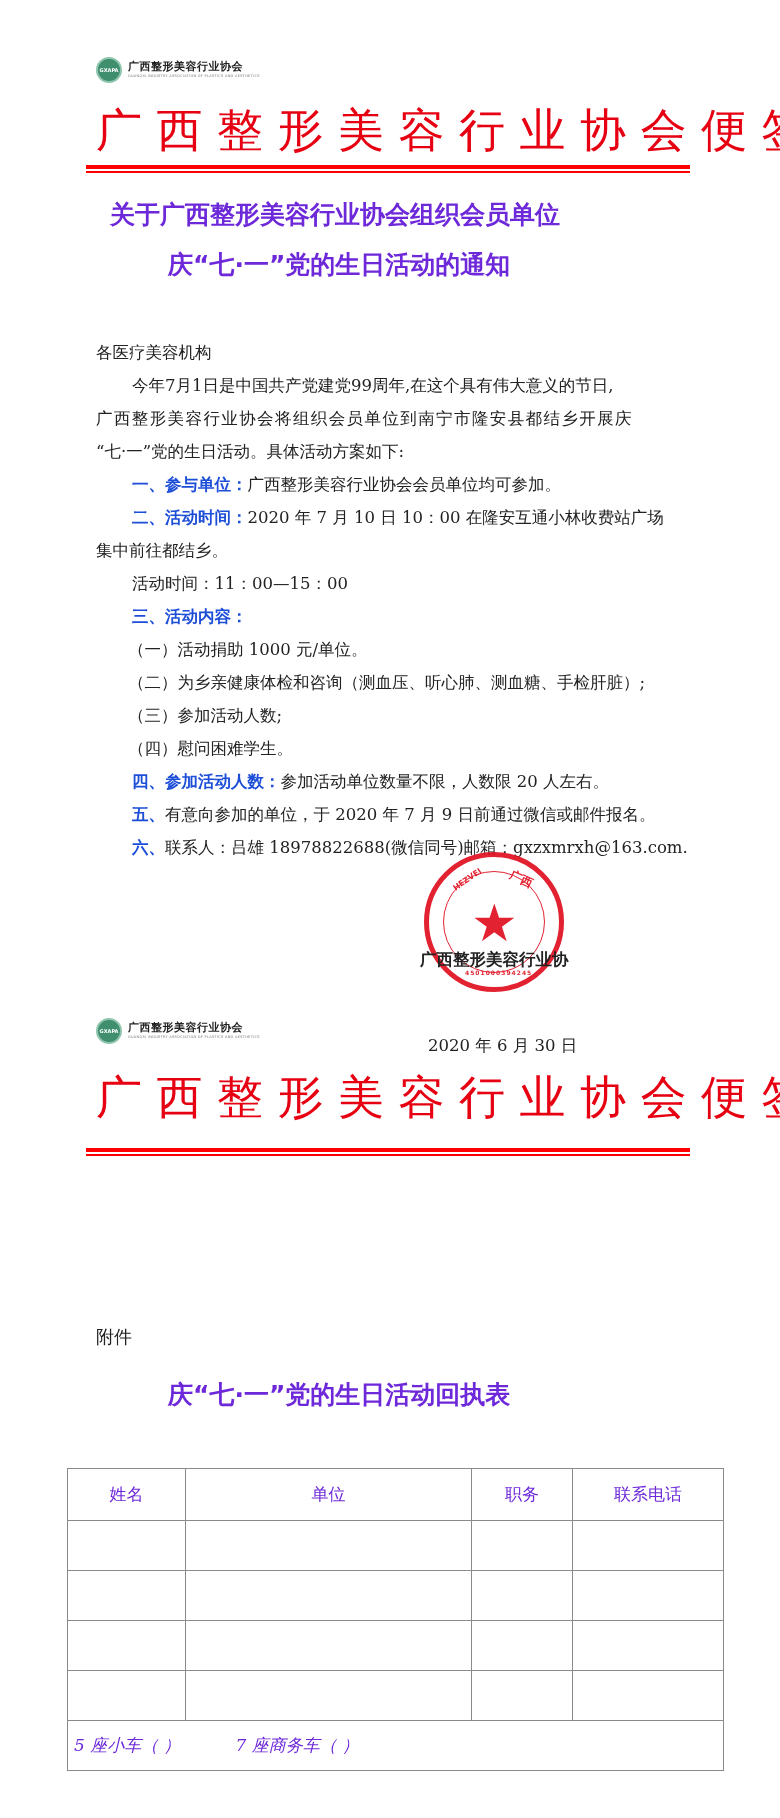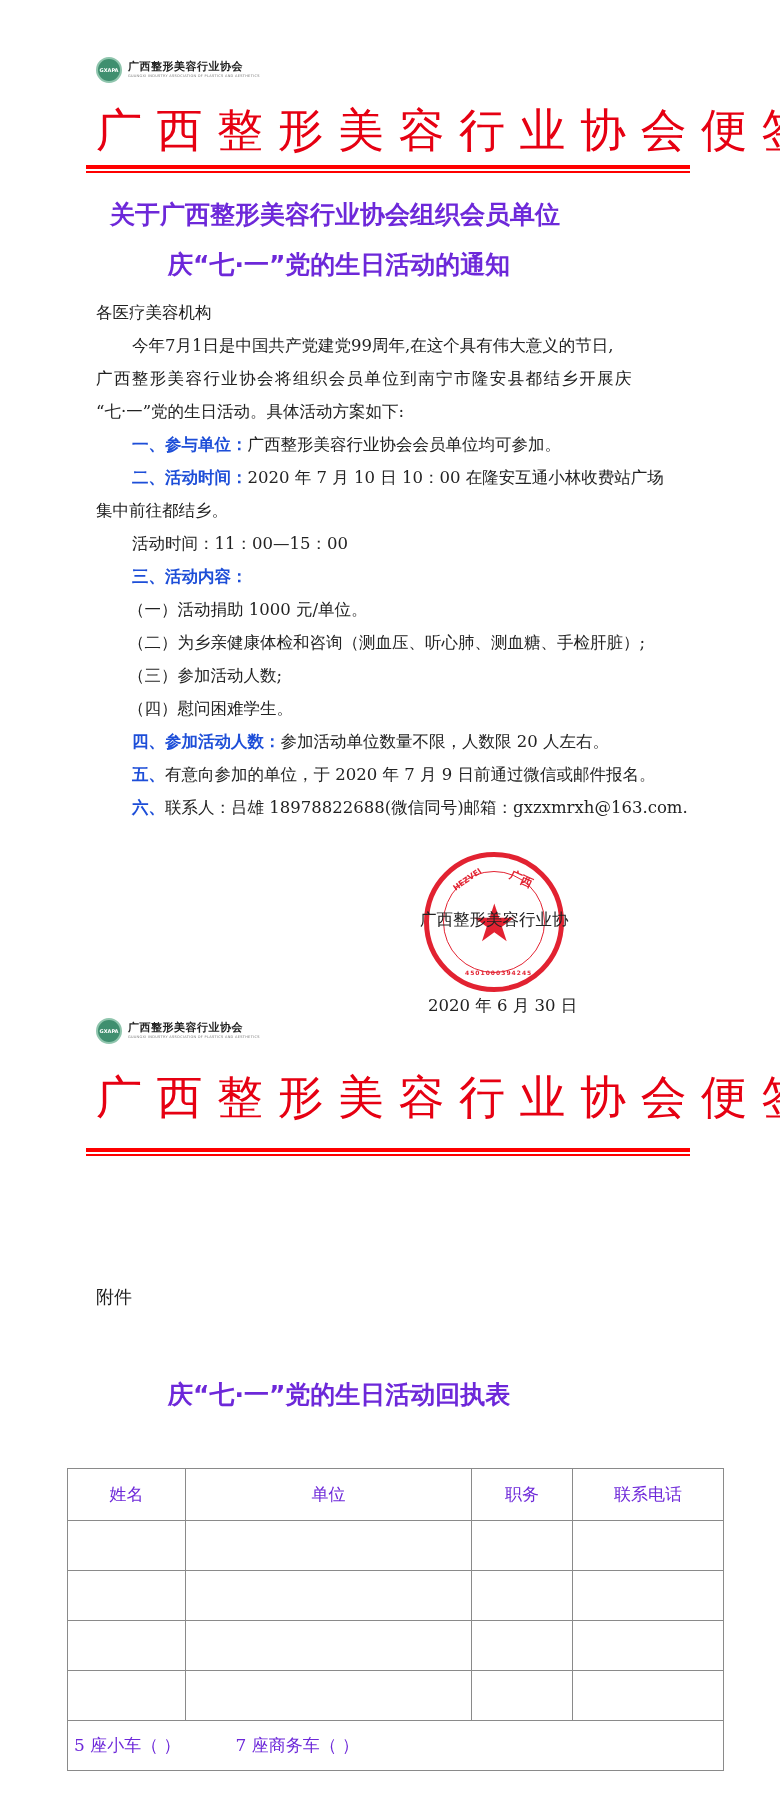--- a/index.html
+++ b/index.html
@@ -12,32 +12,32 @@
                  align-items:center; justify-content:center; color:#fff;
                  font-family:"DejaVu Sans",sans-serif; font-size:5px; font-weight:bold; }
   .logo-text { margin-left:6px; line-height:1; }
   .logo-cn { font-family:"DejaVu Sans",sans-serif; font-weight:bold; font-size:11px; color:#222; letter-spacing:0.5px; }
   .logo-en { font-family:"DejaVu Sans",sans-serif; font-size:3.5px; color:#777; margin-top:3px; letter-spacing:0.3px; }
   .memo-title { font-family:"DejaVu Sans",sans-serif; font-weight:200; color:#e60012;
                 font-size:46px; letter-spacing:14.5px; white-space:nowrap; }
   .rule-thick { height:4px; background:#ff0000; }
   .rule-thin { height:2px; background:#ff0000; }
   .doc-title { font-family:"DejaVu Sans",sans-serif; font-weight:bold; font-size:25px; color:#6d28d9; white-space:nowrap; }
-  .p { font-size:16.5px; line-height:1; white-space:nowrap; color:#222; }
+  .p { font-size:16.5px; line-height:1; white-space:nowrap; color:#222;margin-top:40px; }
   .b { font-weight:bold; font-family:"DejaVu Sans",sans-serif; color:#1d4ed8; }
   .stamp { width:140px; height:140px; border-radius:50%; border:5px solid #e01020;
            box-sizing:border-box; opacity:0.92; }
   .stamp-inner { position:absolute; left:14px; top:14px; width:102px; height:102px; border-radius:50%;
                  border:1.5px solid #e01020; box-sizing:border-box; }
   .star { position:absolute; left:42px; top:40px; color:#e01020; font-size:52px; line-height:1; font-family:"DejaVu Sans",sans-serif; }
   .stamp-text { position:absolute; color:#e01020; font-family:"DejaVu Sans",sans-serif; font-weight:bold; font-size:9px; }
   table.reply { position:absolute; left:67px; top:1468px; width:656px; border-collapse:collapse; table-layout:fixed; }
   table.reply td, table.reply th { border:1px solid #8a8a8a; padding:0; font-weight:normal; font-size:17px; text-align:center; color:#6d28d9; }
   table.reply th { height:51px; }
-  table.reply td { height:49px; }
+  table.reply td { height:49px;font-style:italic; }
   table.reply td.footer-cell { text-align:left; padding-left:6px; height:49px; }
 </style>
 </head>
 <body>
 
 <div class="abs logo-row" style="left:96px; top:57px;">
   <div class="logo-circle">GXAPA</div>
   <div class="logo-text">
     <div class="logo-cn">广西整形美容行业协会</div>
     <div class="logo-en">GUANGXI INDUSTRY ASSOCIATION OF PLASTICS AND AESTHETICS</div>
@@ -81,21 +81,21 @@
   <span class="b">六、</span><span>联系人：吕雄  18978822688(微信同号)邮箱：gxzxmrxh@163.com.</span>
 </div>
 
 <div class="abs stamp" style="left:424px; top:852px;">
   <div class="stamp-inner"></div>
   <div class="star">★</div>
   <div class="stamp-text" style="left:22px; top:18px; transform:rotate(-35deg); font-size:8px;">HEZVEI</div>
   <div class="stamp-text" style="left:80px; top:14px; transform:rotate(25deg); font-size:12px;">广西</div>
   <div class="stamp-text" style="left:36px; top:112px; font-size:6px; letter-spacing:1px;">4501000394245</div>
 </div>
-<div class="abs p" style="left:420px; top:912px;">广西整形美容行业协</div>
+<div class="abs p" style="left:420px; top:912px;font-weight:bold;">广西整形美容行业协</div>
 <div class="abs p" style="left:428px; top:998px;text-align:right;">2020 年 6 月 30 日</div>
 
 <div class="abs logo-row" style="left:96px; top:1018px;">
   <div class="logo-circle">GXAPA</div>
   <div class="logo-text">
     <div class="logo-cn">广西整形美容行业协会</div>
     <div class="logo-en">GUANGXI INDUSTRY ASSOCIATION OF PLASTICS AND AESTHETICS</div>
   </div>
 </div>
 <div class="abs memo-title" style="left:96px; top:1067px;">广西整形美容行业协会便签</div>

